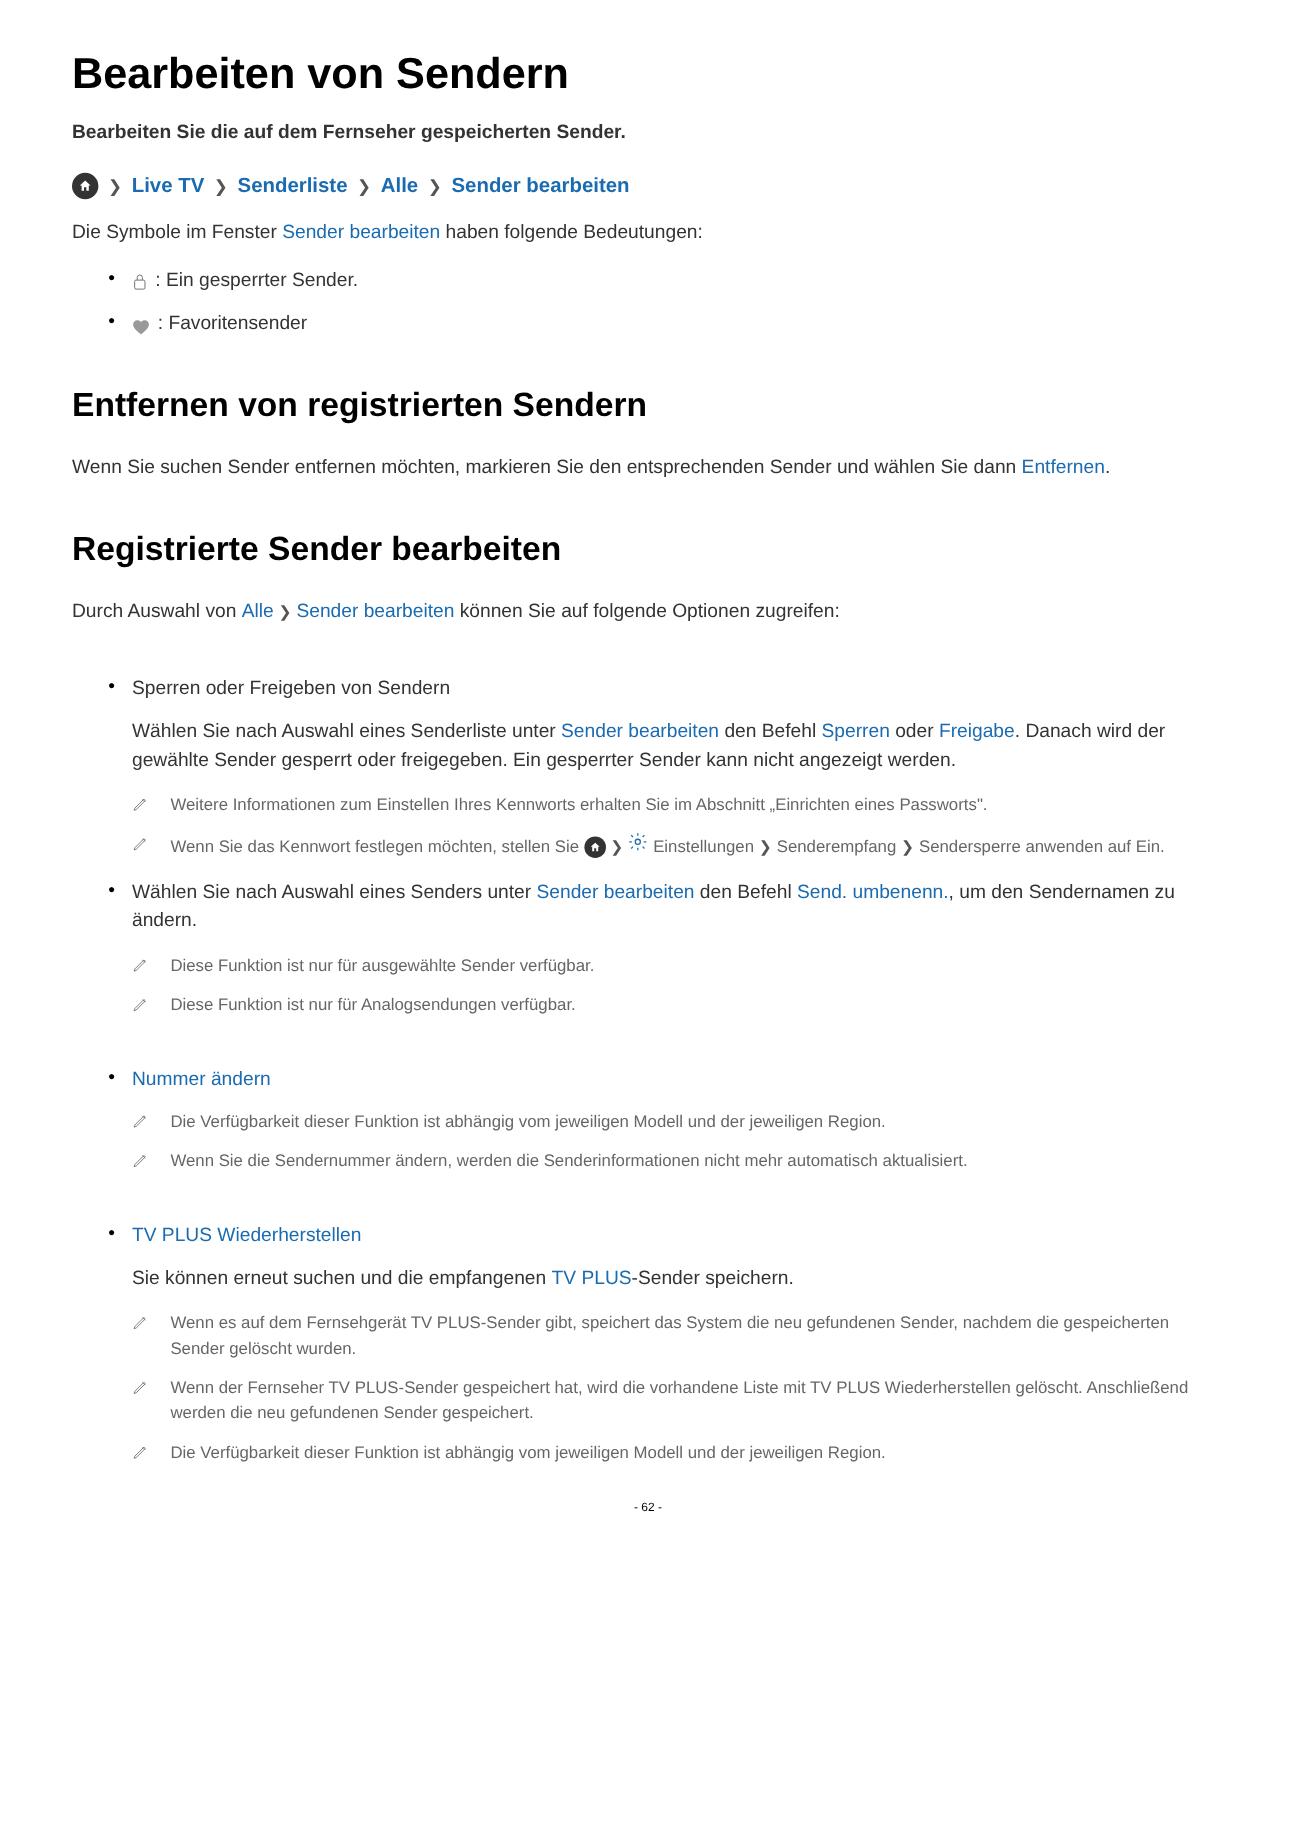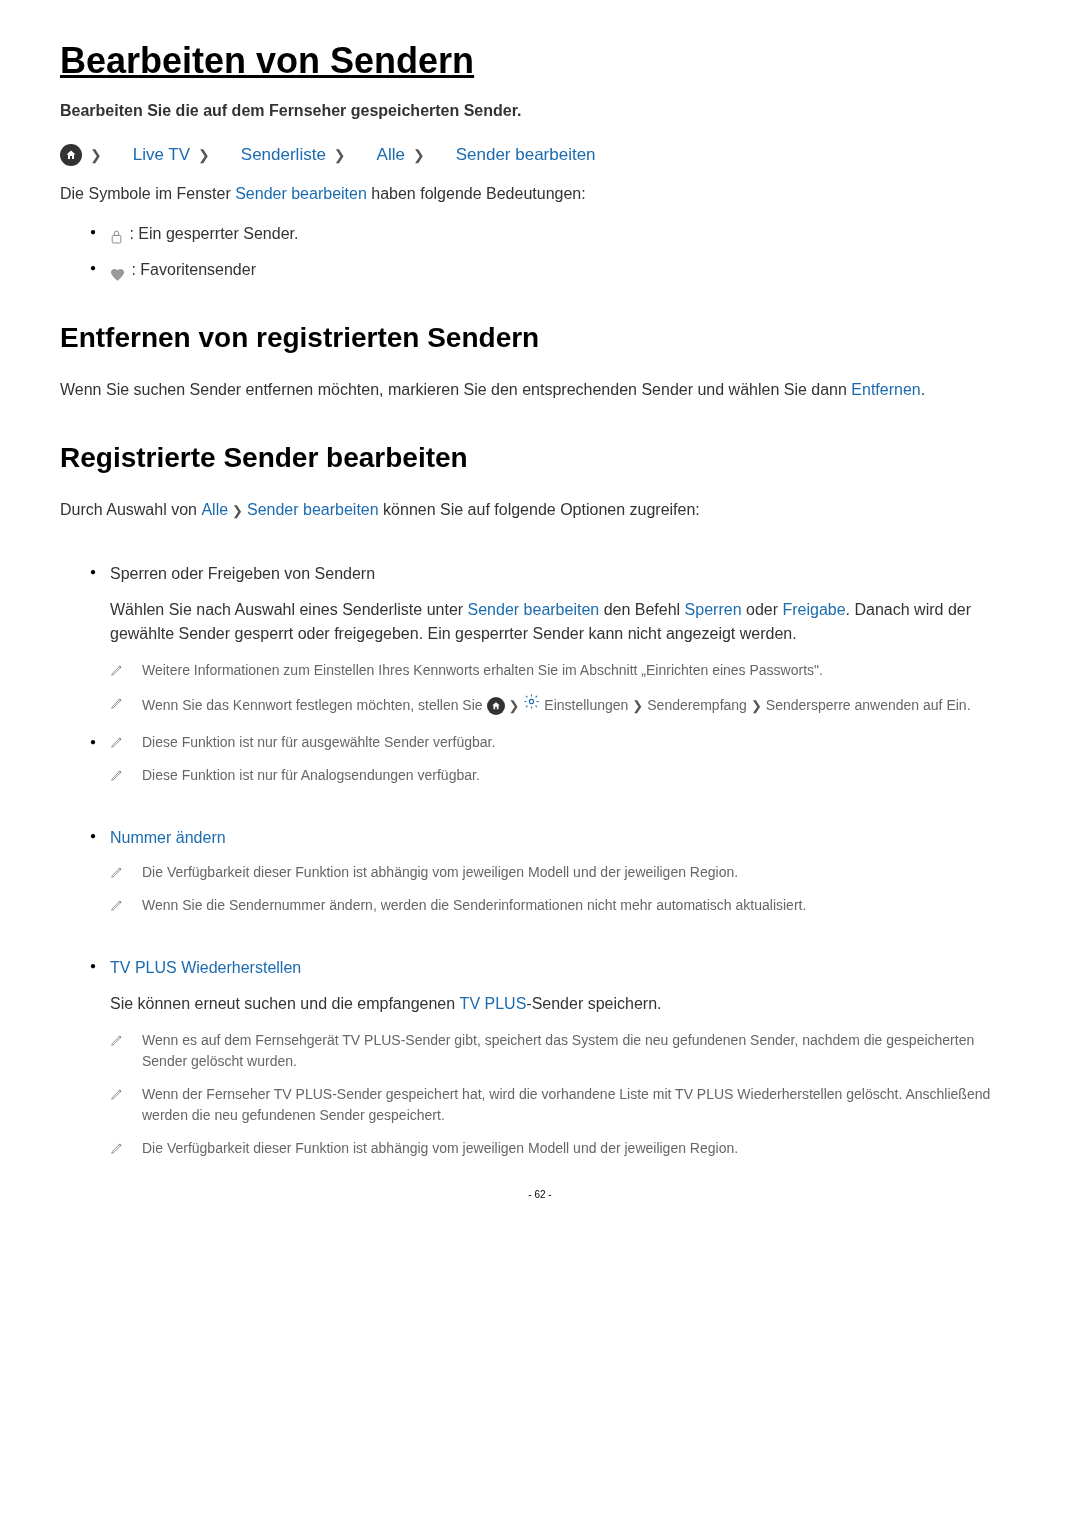--- a/index.html
+++ b/index.html
@@ -1,21 +1,21 @@
 <!DOCTYPE html>
 <html><head>
 <meta charset="utf-8">
 <style>
 * { box-sizing: border-box; margin: 0; padding: 0; }
 body { font-family: -apple-system, BlinkMacSystemFont, "Segoe UI", Arial, sans-serif; background: #fff; color: #333; width: 1080px; margin: 0 auto; padding: 40px 60px; }
-h1 { font-size: 36px; font-weight: 700; color: #000; margin-bottom: 20px; text-decoration: underline; }
+h1 { font-size: 36px; font-weight: 700; color: #000; margin-bottom: 20px; }
 h2 { font-size: 28px; font-weight: 600; color: #000; margin: 40px 0 24px; }
 .subtitle { font-size: 16px; color: #333; margin-bottom: 24px; font-weight: bold; }
 .breadcrumb { display: flex; align-items: center; gap: 8px; margin-bottom: 16px; font-size: 17px; }
-.breadcrumb .link { color: #1a6bb0; font-weight: 400; margin-left: 23px; }
+.breadcrumb .link { color: #1a6bb0; font-weight: 700; }
 .icon-home { display: inline-flex; width: 22px; height: 22px; background: #333; border-radius: 50%; align-items: center; justify-content: center; }
 .icon-home svg { width: 12px; height: 12px; fill: #fff; }
 .icon-gear { display: inline-flex; width: 17px; height: 17px; }
 .icon-gear svg { width: 17px; height: 17px; fill: none; stroke: #1a6bb0; stroke-width: 1.5; }
 .chev { color: #555; font-size: 14px; }
 p.body { font-size: 16px; color: #333; margin-bottom: 16px; line-height: 1.5; }
 .blue { color: #1a6bb0; font-weight: 500; }
 ul.bullets { list-style: none; padding-left: 30px; margin-bottom: 16px; }
 ul.bullets > li { position: relative; padding-left: 20px; margin-bottom: 12px; font-size: 16px; line-height: 1.5; }
 ul.bullets > li::before { content: "●"; position: absolute; left: 0; top: 2px; font-size: 10px; color: #000; }
@@ -115,20 +115,23 @@
             <svg viewBox="0 0 24 24">
               <circle cx="12" cy="12" r="3"></circle>
               <path d="M12 2v3M12 19v3M4.2 4.2l2.1 2.1M17.7 17.7l2.1 2.1M2 12h3M19 12h3M4.2 19.8l2.1-2.1M17.7 6.3l2.1-2.1"></path>
             </svg>
           </span> <span class="link">Einstellungen</span><span class="inline-chev">❯</span><span class="link">Senderempfang</span><span class="inline-chev">❯</span><span class="link">Sendersperre anwenden</span><span> auf </span><span class="link">Ein</span><span>.</span>
       </span>
     </div>
   </li>
 
   <li>
+    <p class="nest-p">
+      <span>Wählen Sie nach Auswahl eines Senders unter </span><span class="blue">Sender bearbeiten</span><span> den Befehl </span><span class="blue">Send. umbenenn.</span><span>, um den Sendernamen zu ändern.</span>
+    </p>
     <div class="note-nest">
       <span class="pencil"><svg viewBox="0 0 24 24">
             <path d="M3 21l3-1 13-13-2-2L4 18l-1 3z"></path>
             <path d="M15 5l4 4"></path>
           </svg></span>
       <span class="ntxt">Diese Funktion ist nur für ausgewählte Sender verfügbar.</span>
     </div>
     <div class="note-nest">
       <span class="pencil"><svg viewBox="0 0 24 24">
             <path d="M3 21l3-1 13-13-2-2L4 18l-1 3z"></path>

